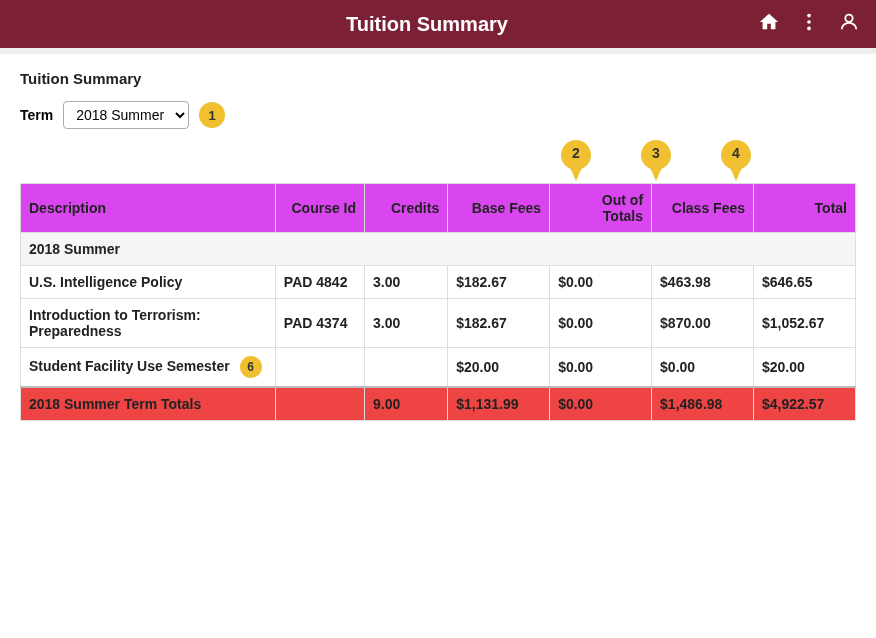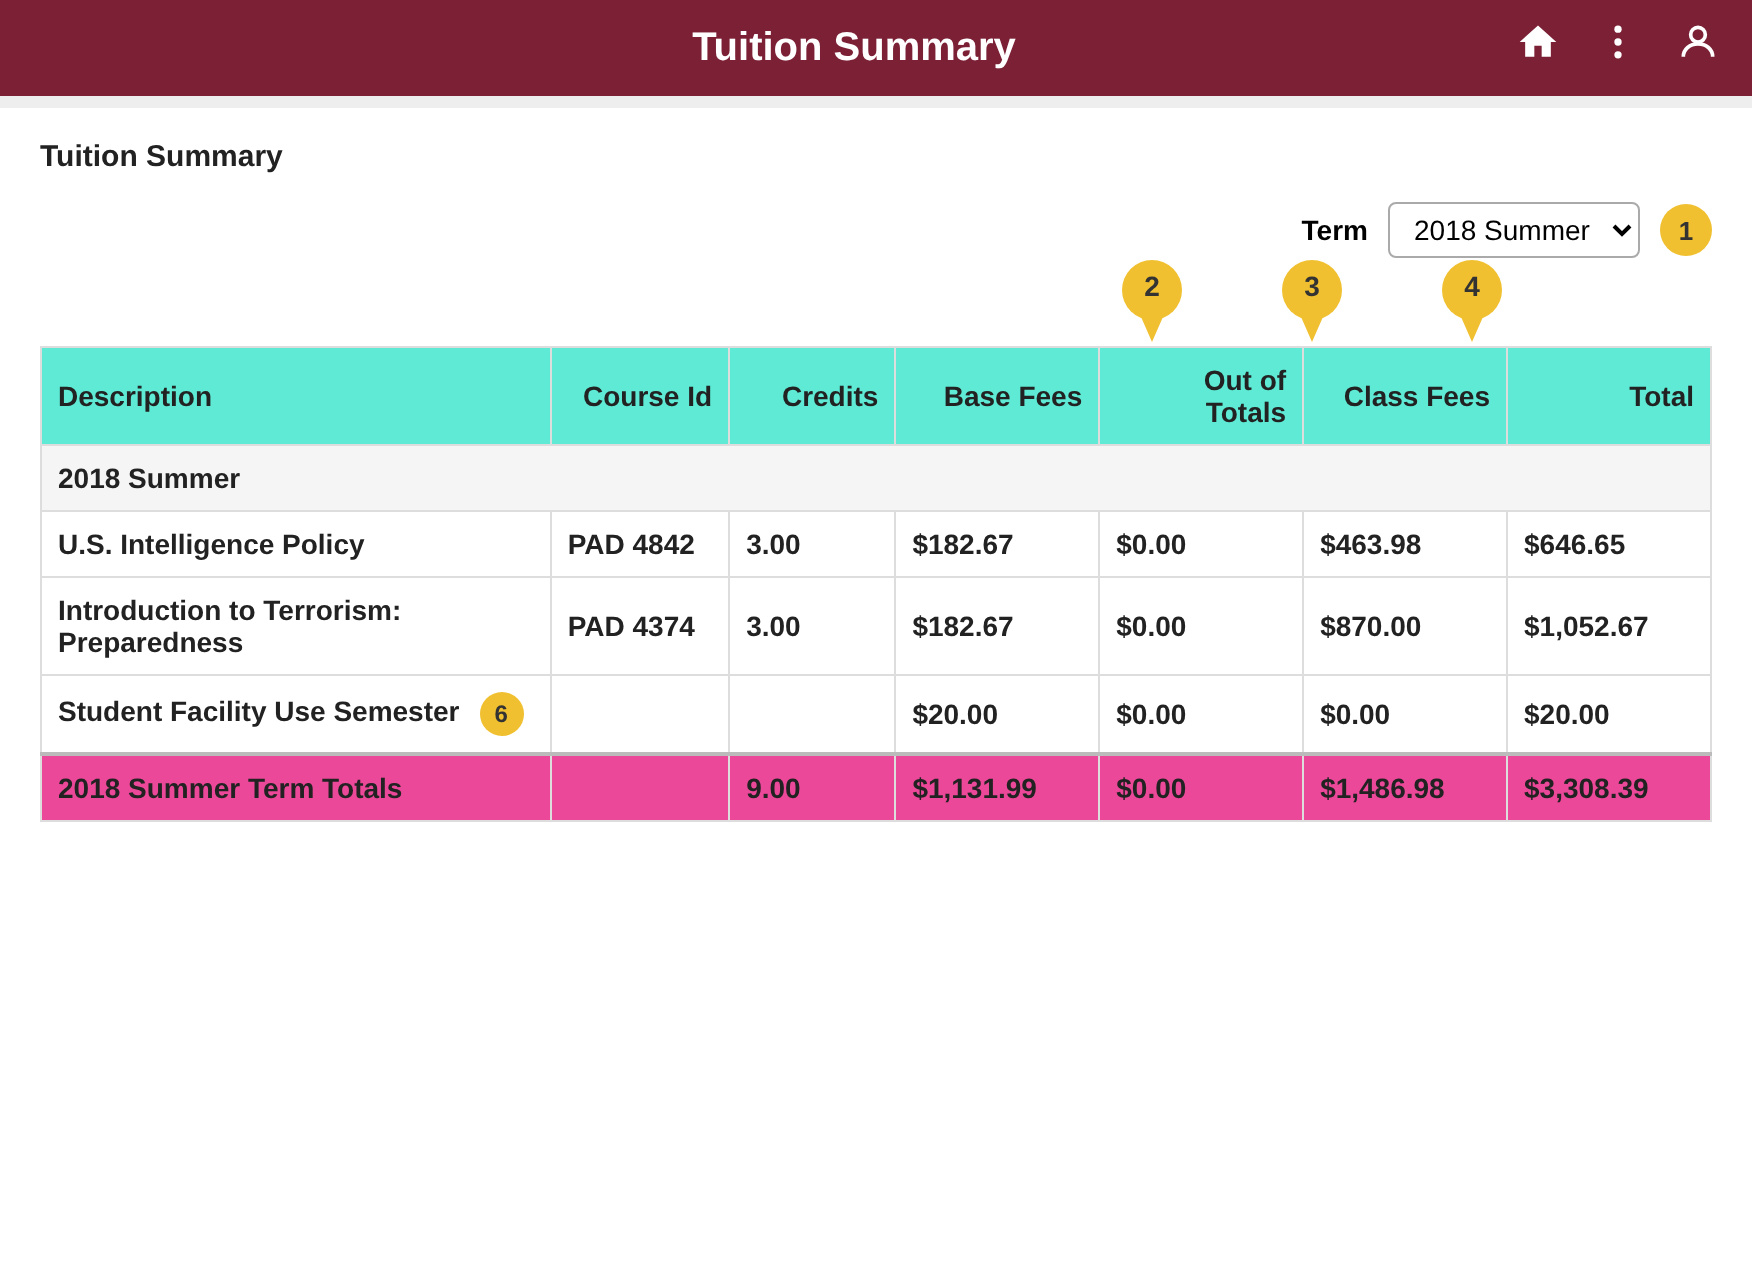--- a/index.html
+++ b/index.html
@@ -41,21 +41,21 @@
       font-size: 15px;
       font-weight: bold;
       margin-bottom: 14px;
       color: #222;
     }
 
     .term-row {
       display: flex;
       align-items: center;
       gap: 10px;
-      justify-content: flex-end;
+      margin-bottom: 10px;
     }
     .term-label {
       font-weight: bold;
       font-size: 14px;
     }
     .term-select {
       border: 1px solid #aaa;
       border-radius: 4px;
       padding: 4px 8px;
       font-size: 14px;
@@ -76,21 +76,21 @@
       font-size: 13px;
     }
 
     table {
       width: 100%;
       border-collapse: collapse;
       font-size: 14px;
     }
 
     thead tr th {
-      background: #5eead4;
+      background: #d946ef;
       border: 1px solid #ddd;
       padding: 8px 8px;
       text-align: right;
       font-weight: bold;
       color: #222;
       vertical-align: middle;
     }
     thead tr th:first-child {
       text-align: left;
     }
@@ -113,21 +113,21 @@
     }
 
     .item-row td {
       font-weight: bold;
       color: #222;
     }
 
     .totals-row td {
       font-weight: bold;
       color: #222;
-      background: #ec4899;
+      background: #ef4444;
       border-top: 2px solid #bbb;
     }
 
     .badge-inline {
       background: #f0c030;
       color: #333;
       border-radius: 50%;
       width: 22px;
       height: 22px;
       display: inline-flex;
@@ -293,18 +293,18 @@
         <td>$20.00</td>
       </tr>
 
       <tr class="totals-row">
         <td>2018 Summer Term Totals</td>
         <td></td>
         <td>9.00</td>
         <td>$1,131.99</td>
         <td>$0.00</td>
         <td>$1,486.98</td>
-        <td>$3,308.39</td>
+        <td>$4,922.57</td>
       </tr>
     </tbody>
   </table>
 
 </div>
 
 </body></html>

